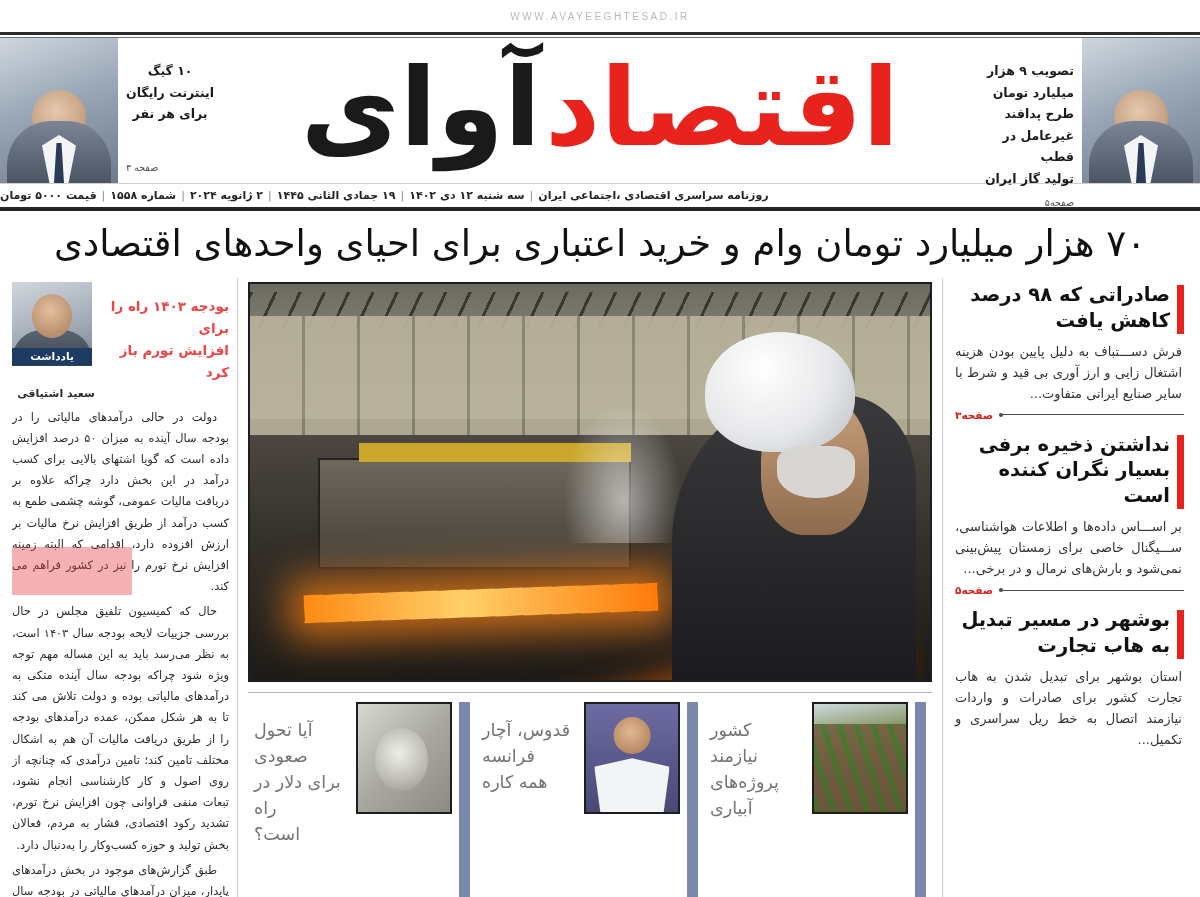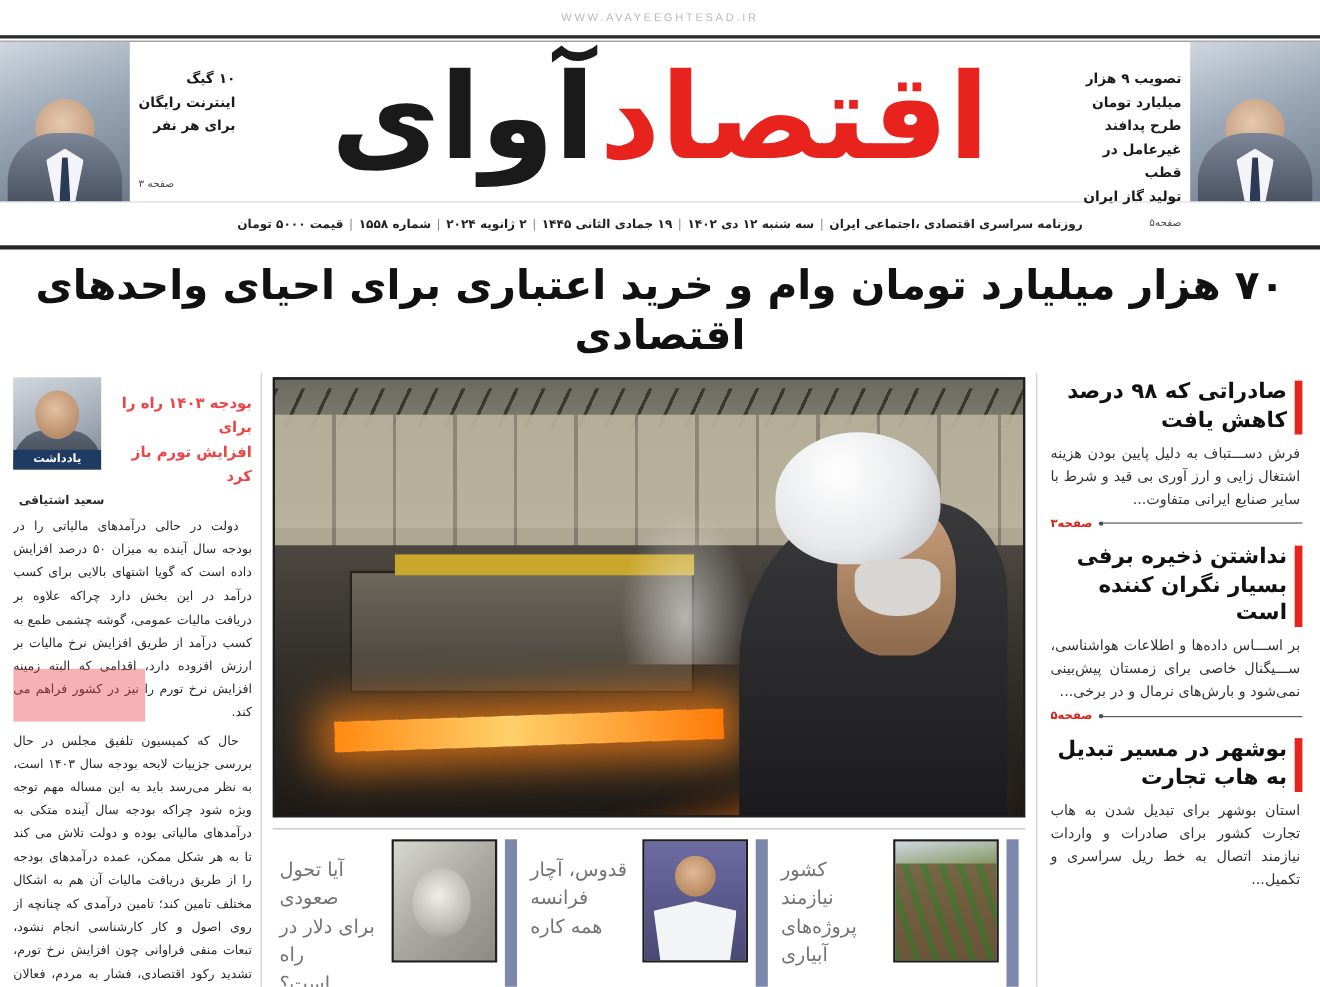--- a/index.html
+++ b/index.html
@@ -93,21 +93,21 @@
     z-index: 3;
     clip-path: polygon(25% 0, 75% 0, 100% 100%, 0 100%);
   }
   .mast-teaser {
     flex: 1;
     padding: 22px 8px 10px 8px;
     display: flex;
     flex-direction: column;
     justify-content: space-between;
     align-items: flex-end;
-    text-align: right;
+    text-align: center;
   }
   .mast-teaser.ltr-side { align-items: flex-start; text-align: right; }
   .mast-teaser .t-line {
     font-size: 12.5px;
     line-height: 1.72;
     color: #1b1b1b;
     font-weight: 700;
     direction: rtl;
   }
   .mast-teaser .t-page {
@@ -131,24 +131,24 @@
     line-height: .92;
     font-weight: 900;
     letter-spacing: -3px;
     font-family: "DejaVu Sans", sans-serif;
   }
   .logo-black { color: #1a1a1a; }
   .logo-red   { color: #e8221c; }
 
   
   .info-strip {
-    height: 40px;
+    height: 24px;
     display: flex;
     align-items: center;
-    justify-content: center;
+    justify-content: flex-end;
     background: #fff;
     border-top: 1px solid #cfcfcf;
   }
   .info-strip .info-text {
     font-size: 11px;
     color: #232323;
     direction: rtl;
     font-weight: 700;
     letter-spacing: .1px;
   }
@@ -156,21 +156,21 @@
   .rule-under-info { height: 4px; background: #262626; }
 
   
   .headline-band {
     padding: 10px 18px 12px 18px;
     text-align: center;
     background: #fff;
   }
   .headline-band .headline {
     font-size: 37px;
-    font-weight: 700;
+    font-weight: 400;
     color: #111;
     direction: rtl;
     line-height: 1.22;
     letter-spacing: -0.6px;
   }
 
   
   .page-body {
     display: flex;
     flex-direction: row;

